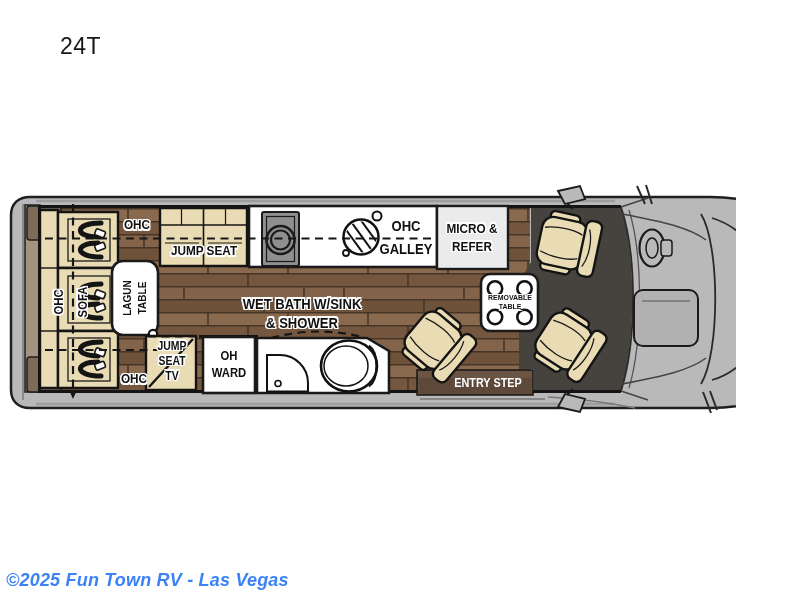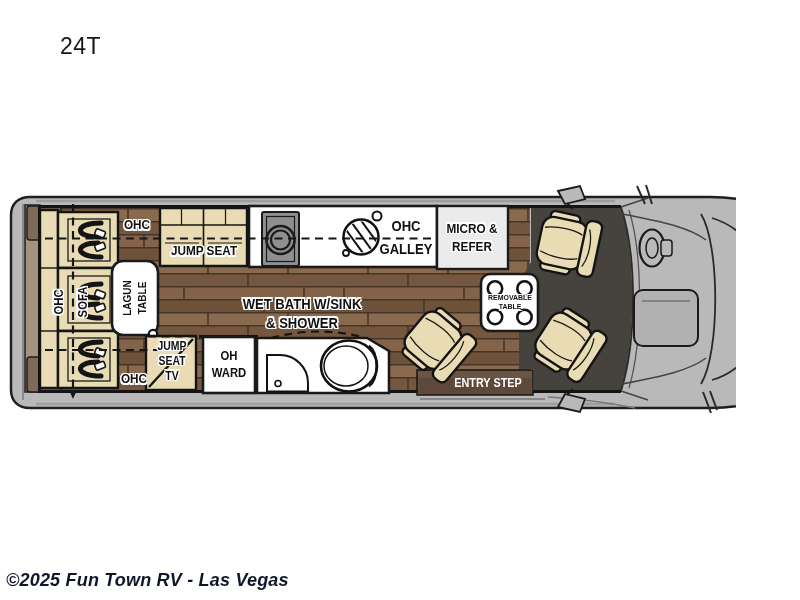--- a/index.html
+++ b/index.html
@@ -7,21 +7,21 @@
     position:relative;width:736px;height:600px;background:#ffffff;overflow:hidden;
     font-family:Liberation Sans, sans-serif;
   }
   #plan-svg{position:absolute;left:0;top:0;}
   .title{
     position:absolute;left:60px;top:33px;font-size:23px;color:#161616;
     letter-spacing:.5px;font-weight:normal;
   }
   .watermark{
     position:absolute;left:6px;top:570px;font-size:18px;font-weight:bold;font-style:italic;
-    color:#0f172a;letter-spacing:.2px;
+    color:#3b82f6;letter-spacing:.2px;
   }
   .lbl{
     position:absolute;font-weight:bold;color:#101010;white-space:nowrap;text-align:center;
     line-height:1.12;transform:translate(-50%,-50%) scaleX(.87);
     text-shadow:-1.5px -1.5px 0 #fff,0 -1.5px 0 #fff,1.5px -1.5px 0 #fff,
                 -1.5px 0 0 #fff,1.5px 0 0 #fff,
                 -1.5px 1.5px 0 #fff,0 1.5px 0 #fff,1.5px 1.5px 0 #fff;
   }
   .lbl span{display:block;}
   .lbl.vert{transform:translate(-50%,-50%) rotate(-90deg) scaleX(.87);}

